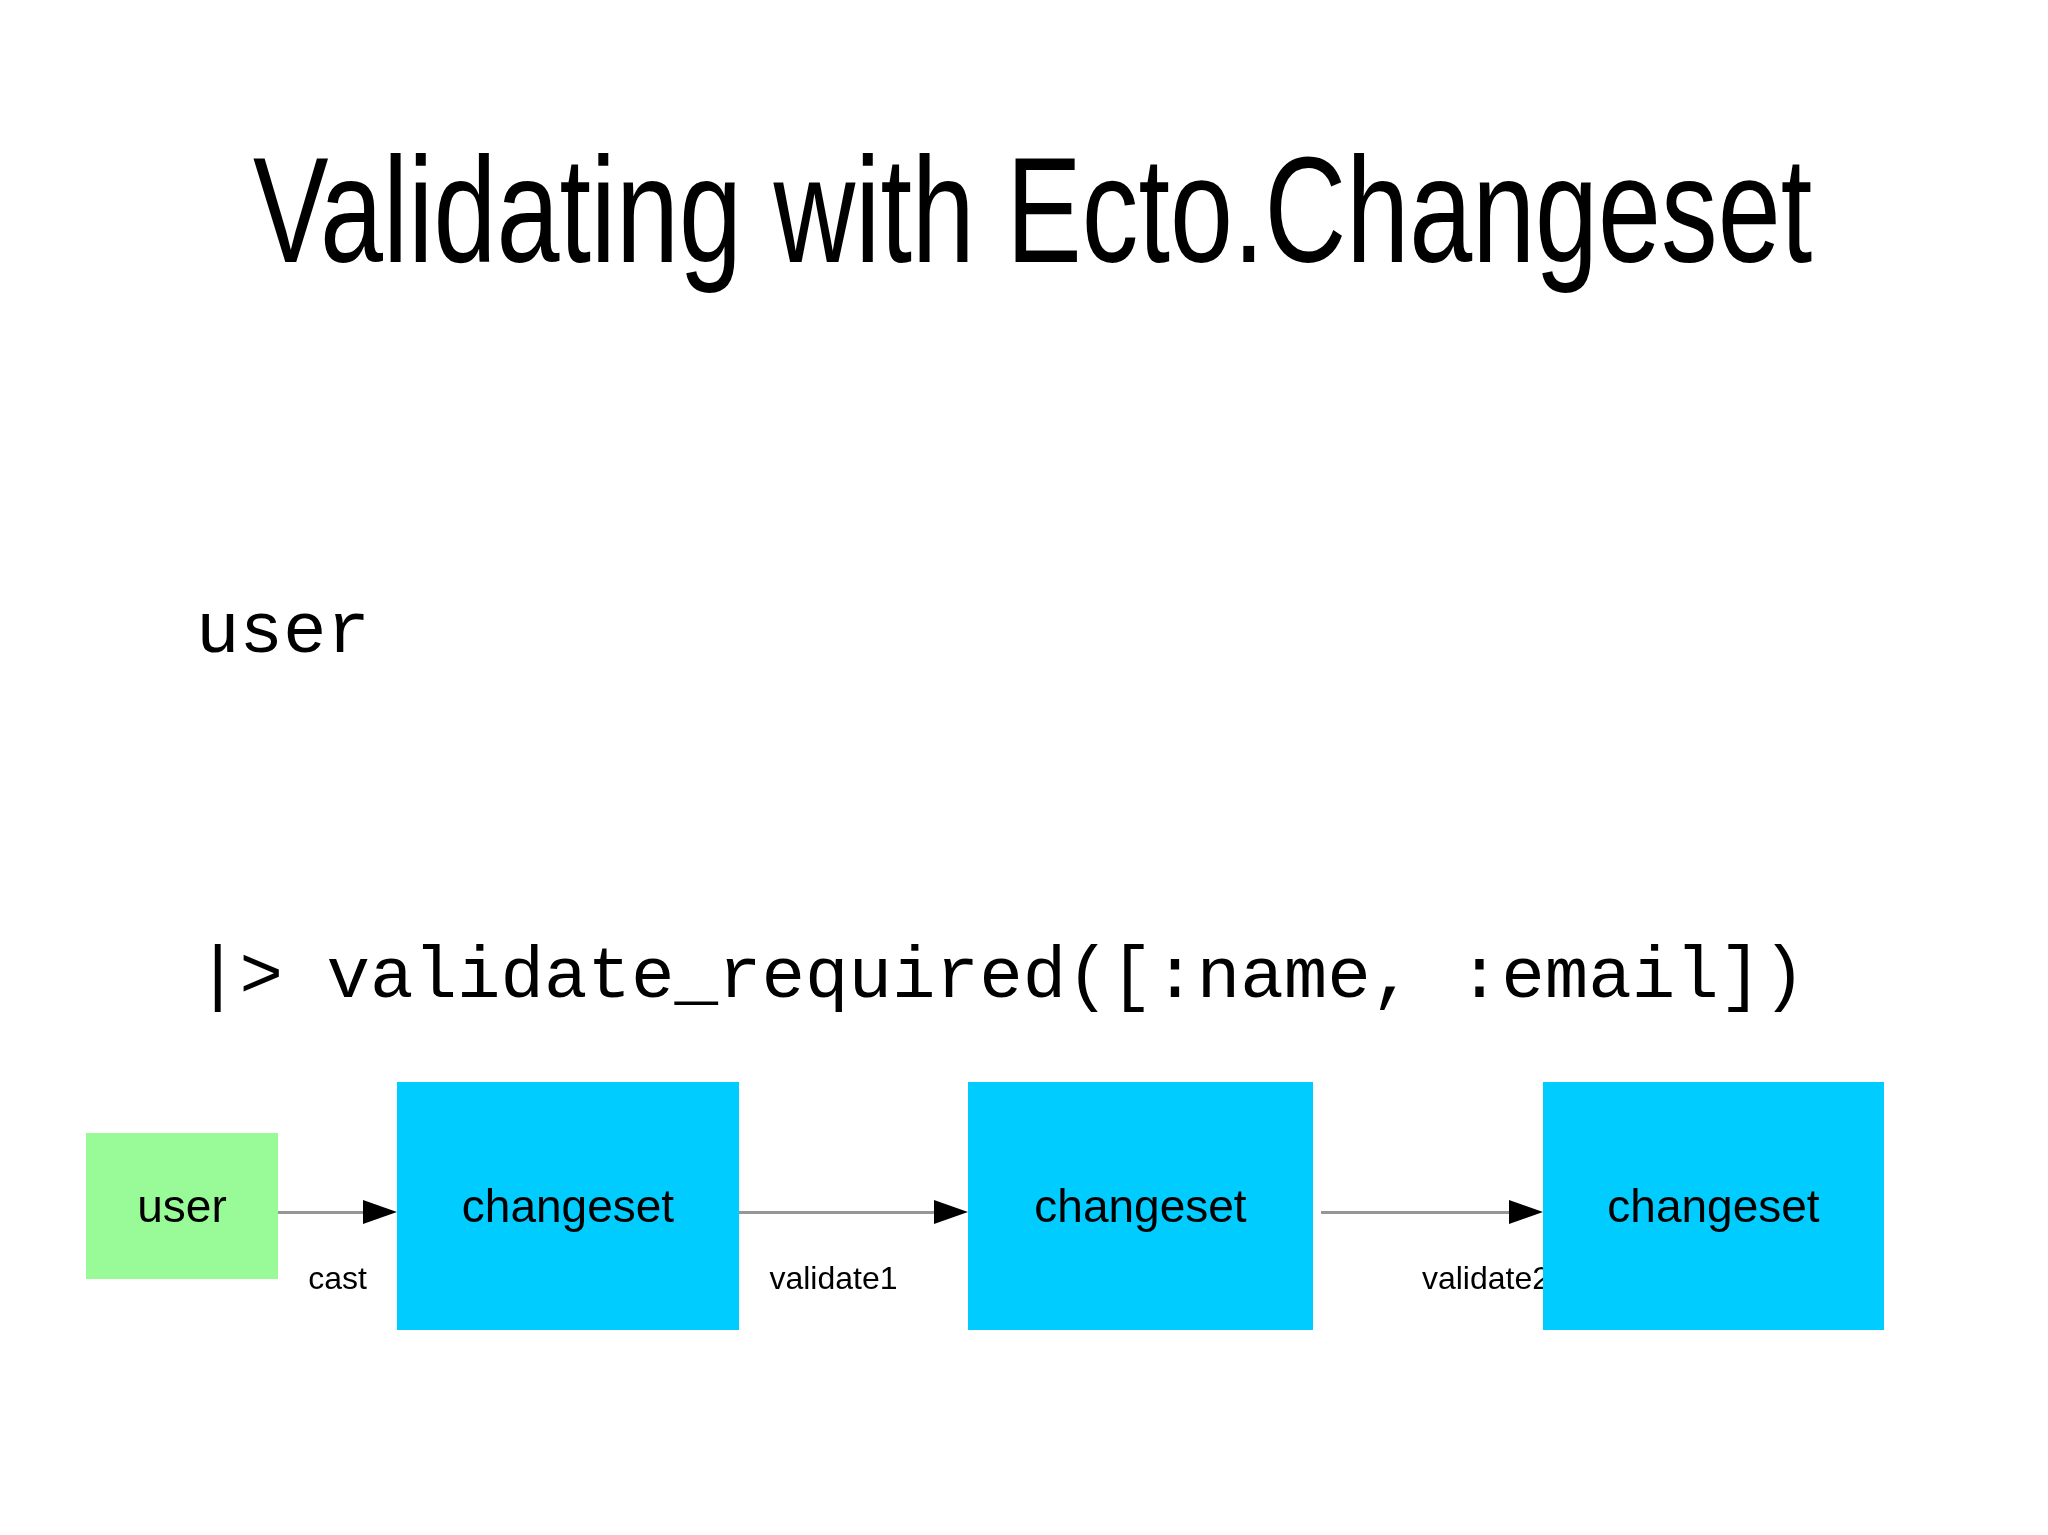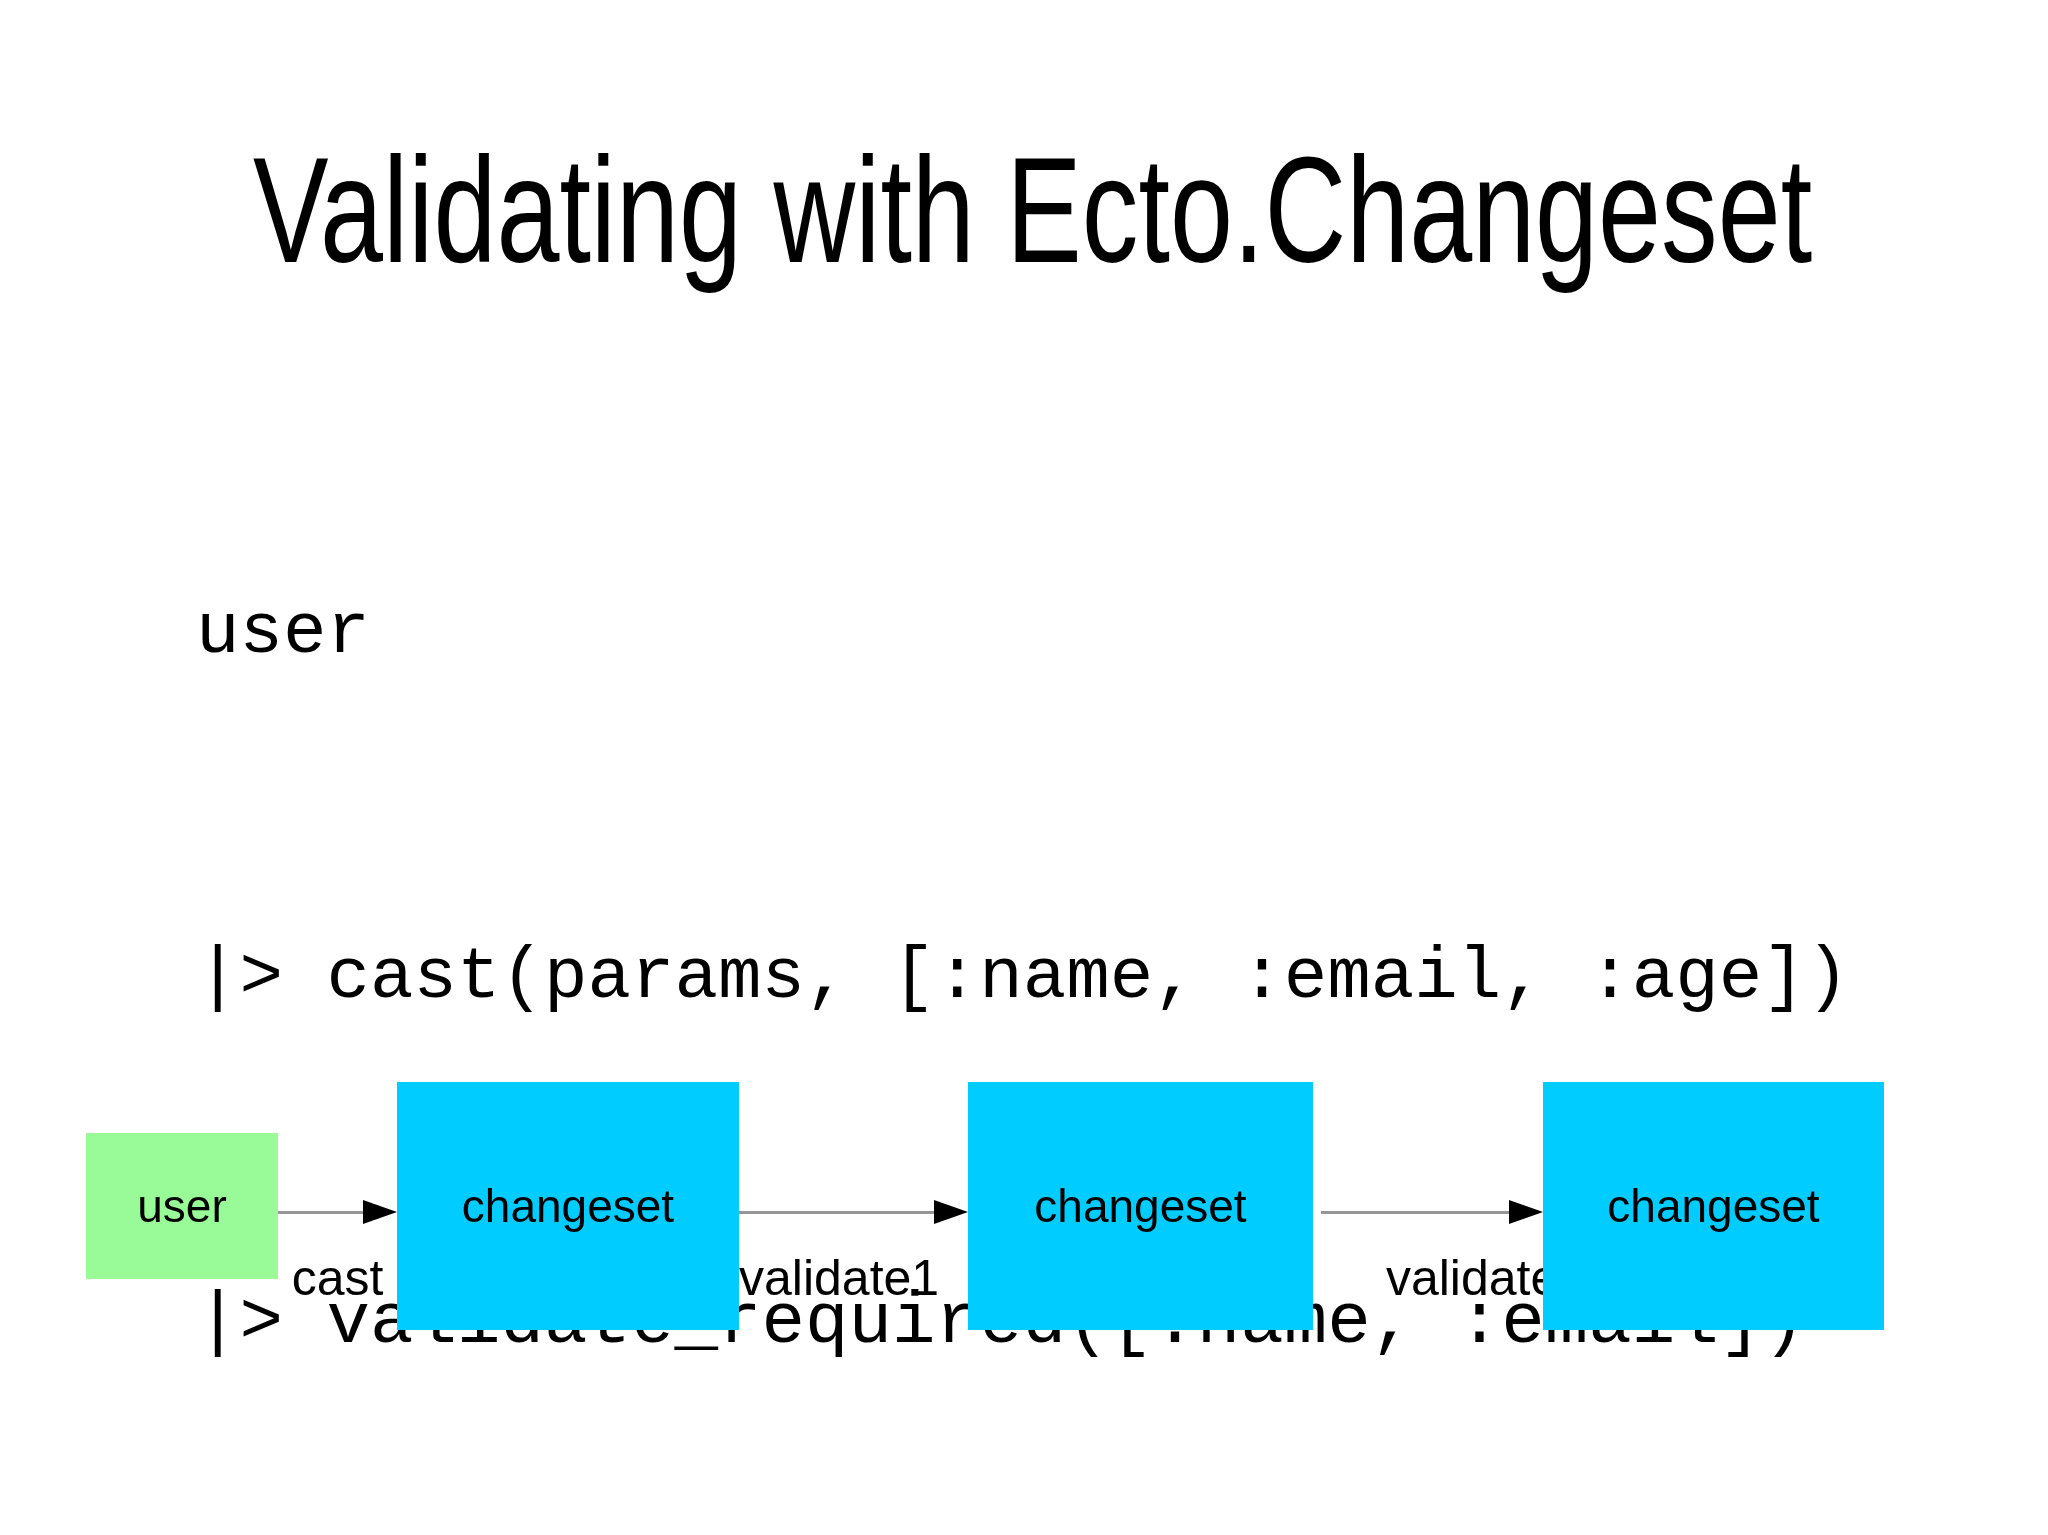--- a/index.html
+++ b/index.html
@@ -32,39 +32,38 @@
   .line3 { left: 1321px; width: 189px; }
   .edge-head {
     position: absolute; top: 1200px; width: 0; height: 0;
     border-top: 12px solid transparent; border-bottom: 12px solid transparent;
     border-left: 34px solid #000;
   }
   .head1 { left: 363px;  }
   .head2 { left: 934px;  }
   .head3 { left: 1509px; }
   .edge-label {
-    position: absolute; top: 1253px; font-size: 50px; line-height: 50px;
+    position: absolute; top: 1253px; font-size: 32px; line-height: 50px;
     text-align: center; white-space: nowrap;
   }
   .label1 { left: 278px;  width: 119px; }
   .label2 { left: 739px;  width: 189px; }
   .label3 { left: 1375px; width: 222px; }
 </style>
 </head>
 <body>
 
 <div class="canvas">
 
   <div class="title">
     <span class="title-inner">Validating with Ecto.Changeset</span>
   </div>
 
   <div class="code">
     <div class="code-line">user</div>
-    <div class="code-line">|&gt; cast(params, [:name, :email, :age])</div>
     <div class="code-line">|&gt; validate_required([:name, :email])</div>
     
   </div>
 
   <div>
 
     <div class="node node-user" style="background-color: rgb(152, 251, 152);">
       <span>user</span>
     </div>
 

